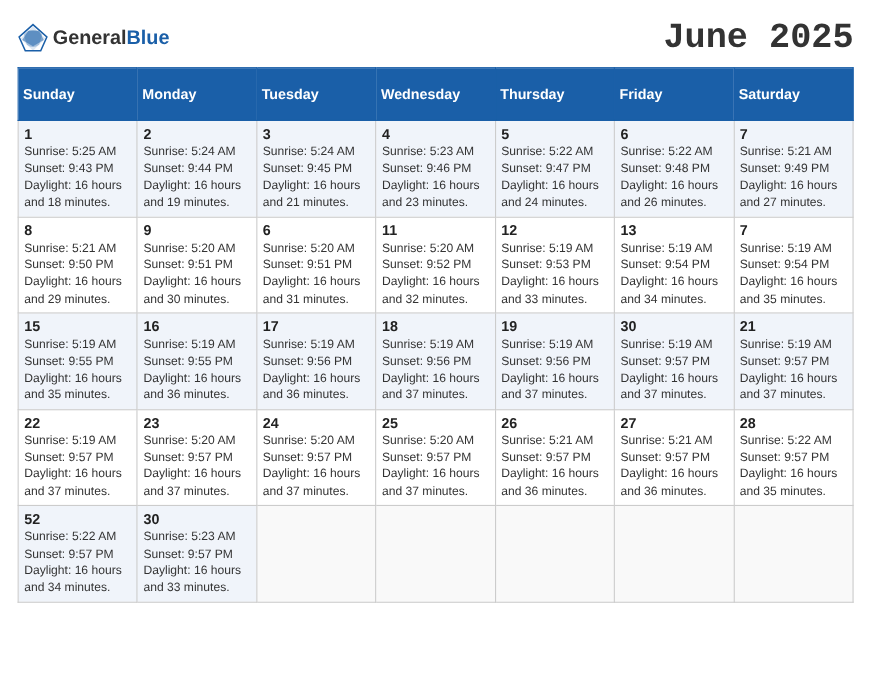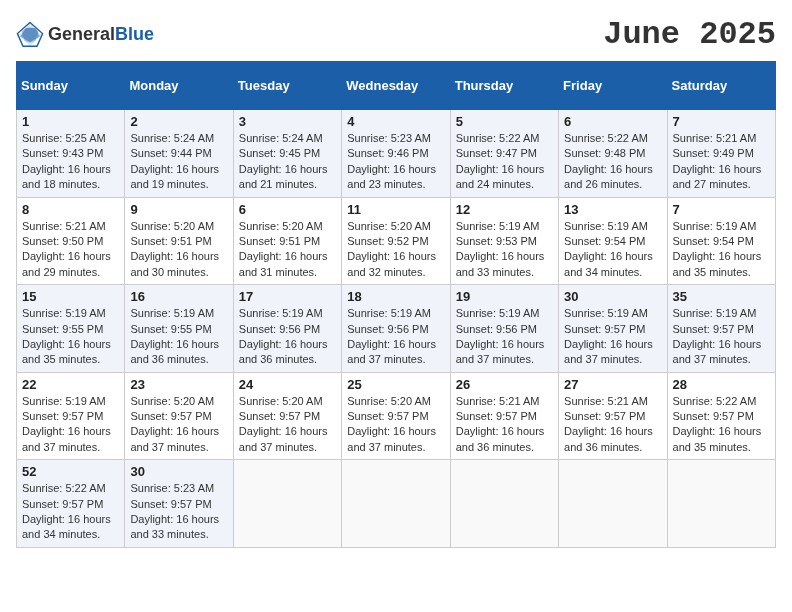--- a/index.html
+++ b/index.html
@@ -285,21 +285,21 @@
         </td>
         <td>
           <span class="day-number">30</span>
           <div class="cell-text">
             Sunrise: 5:19 AM<br>
             Sunset: 9:57 PM<br>
             Daylight: 16 hours and 37 minutes.
           </div>
         </td>
         <td>
-          <span class="day-number">35</span>
+          <span class="day-number">21</span>
           <div class="cell-text">
             Sunrise: 5:19 AM<br>
             Sunset: 9:57 PM<br>
             Daylight: 16 hours and 37 minutes.
           </div>
         </td>
       </tr>
       <tr>
         <td>
           <span class="day-number">22</span>

